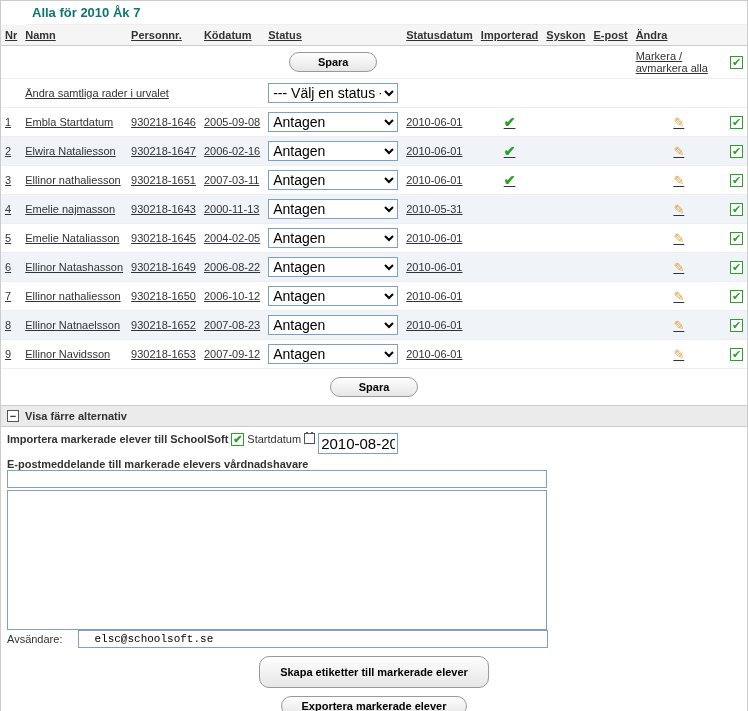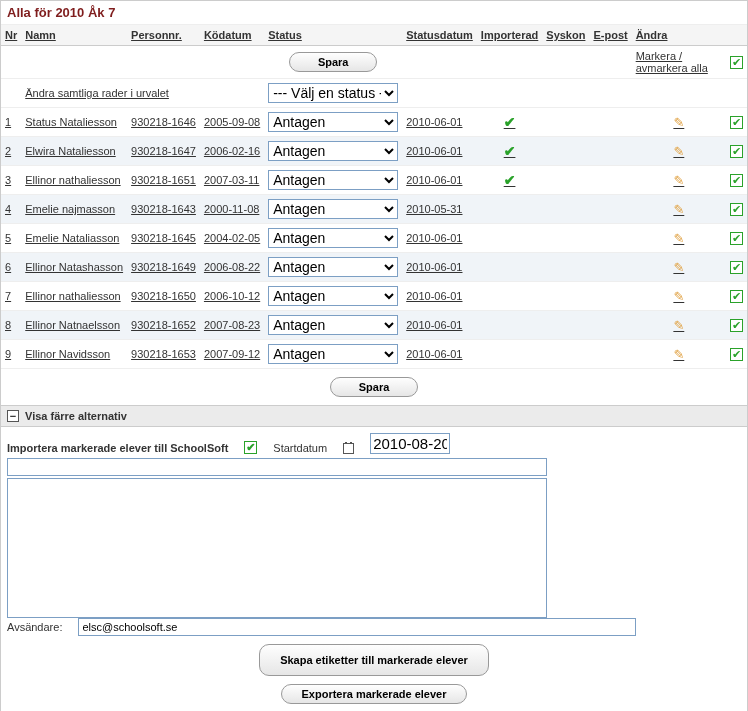--- a/index.html
+++ b/index.html
@@ -9,25 +9,26 @@
     font-family: Verdana, Arial, sans-serif;
     font-size: 11px;
     color: #333;
     background: #fff;
   }
   .wrapper {
     width: 748px;
     border: 1px solid #ccc;
   }
   .title {
-    color: #7f1d1d;
+    color: #0f766e;
     font-weight: bold;
     font-size: 13px;
     padding: 4px 6px;
     border-bottom: 1px solid #eee;
+    margin-left: 25px;
   }
   table.main {
     width: 100%;
     border-collapse: collapse;
     font-size: 11px;
     text-decoration: underline;
   }
   table.main th {
     background: #f5f5f5;
     text-align: left;
@@ -101,22 +102,22 @@
     text-align: center;
     font-size: 11px;
     font-weight: bold;
   }
   .lower {
     padding: 6px;
     margin-bottom: 10px;
   }
   .import-row {
     display: flex;
-    align-items: flex-end;
-    gap: 16px;
+    align-items: flex-start;
+    gap: 3px;
     font-weight: bold;
     margin-bottom: 4px;
   }
   .date-input {
     width: 80px;
     font-size: 15px;
     border: 1px solid #7c9fc4;
     padding: 1px 2px;
   }
   .txt-input {
@@ -134,24 +135,25 @@
     display: block;
     margin-top: 2px;
   }
   .sender-row {
     display: flex;
     align-items: center;
     gap: 16px;
     margin-top: 0;
   }
   .sender-input {
-    width: 558px;
-    font-size: 11px;
-    border: 1px solid #7c9fc4;
-    padding: 2px 3px;
+    width: 470px;
+    font-size: 11px;
+    border: 1px solid #7c9fc4;
+    padding: 2px 15px;
+    font-family: Liberation Mono, monospace;
   }
   .button-row {
     text-align: center;
     margin-top: 8px;
   }
   .center { text-align: center; }
   .cal-icon {
     display: inline-block;
     width: 11px;
     height: 11px;
@@ -219,21 +221,21 @@
         <td></td>
           <td></td>
           <td></td>
           <td></td>
           <td></td>
           <td></td>
       </tr>
 
     <tr>
           <td>1</td>
-          <td>Status Nataliesson</td>
+          <td>Embla Startdatum</td>
           <td>930218-1646</td>
           <td>2005-09-08</td>
           <td><select class="status"><option>Antagen</option></select></td>
           <td>2010-06-01</td>
           <td class="center"><span class="check">✔</span></td>
           <td></td>
           <td></td>
           <td class="center"><span class="pencil">✎</span></td>
           <td class="center"><span class="cb-wrap">✔</span></td>
         </tr>
@@ -260,21 +262,21 @@
           <td class="center"><span class="check">✔</span></td>
           <td></td>
           <td></td>
           <td class="center"><span class="pencil">✎</span></td>
           <td class="center"><span class="cb-wrap">✔</span></td>
         </tr>
         <tr class="alt">
           <td>4</td>
           <td>Emelie najmasson</td>
           <td>930218-1643</td>
-          <td>2000-11-08</td>
+          <td>2000-11-13</td>
           <td><select class="status"><option>Antagen</option></select></td>
           <td>2010-05-31</td>
           <td class="center"></td>
           <td></td>
           <td></td>
           <td class="center"><span class="pencil">✎</span></td>
           <td class="center"><span class="cb-wrap">✔</span></td>
         </tr>
         <tr>
           <td>5</td>
@@ -355,20 +357,21 @@
 
   <div class="lower">
     <div class="import-row">
       <span>Importera markerade elever till SchoolSoft</span>
       <span class="cb-wrap">✔</span>
       <span style="font-weight:normal;">Startdatum</span>
       <span class="cal-icon"></span>
       <input class="date-input" value="2010-08-20" style="">
     </div>
 
+    <div style="font-weight:bold;margin-top:4px;">E-postmeddelande till markerade elevers vårdnadshavare</div>
     <input class="txt-input" style="">
     <textarea class="txt-area" style=""></textarea>
     <div class="sender-row">
       <span>Avsändare:</span>
       <input class="sender-input" value="elsc@schoolsoft.se" style="">
     </div>
 
     <div class="button-row">
       <button class="btn" style="padding:9px 20px;">Skapa etiketter till markerade elever</button>
     </div>

